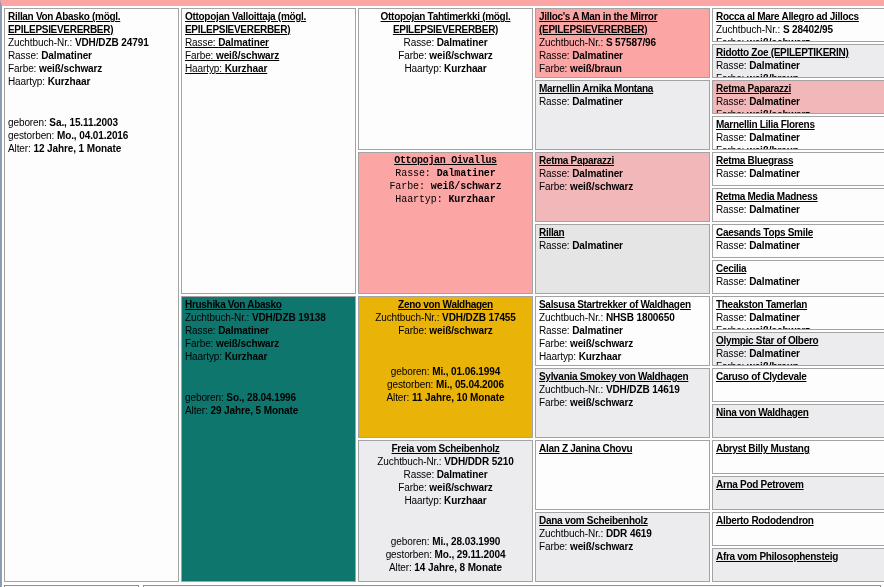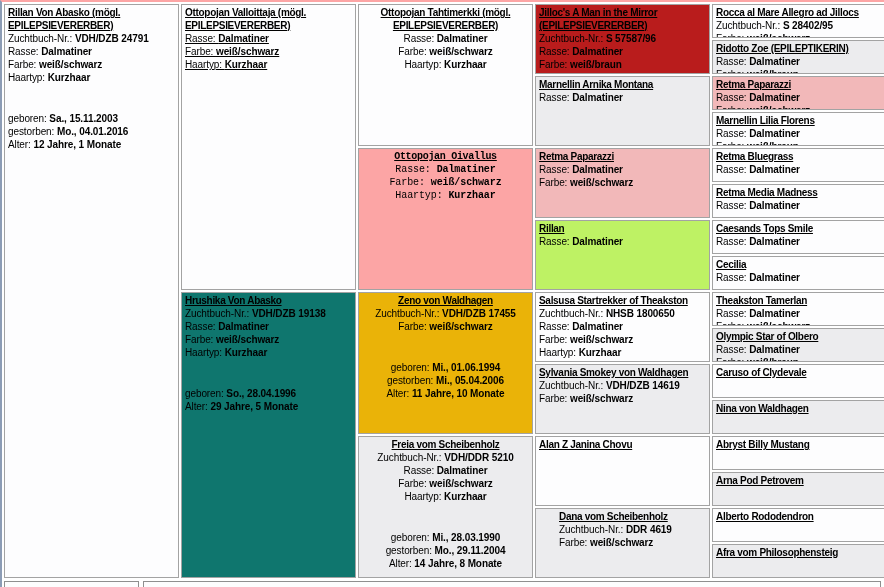--- a/index.html
+++ b/index.html
@@ -3,21 +3,21 @@
 <meta charset="utf-8">
 <style>
   html,body{margin:0;padding:0;}
   body{
     width:884px;height:587px;overflow:hidden;background:#ffffff;
     font-family:"Liberation Sans","DejaVu Sans",sans-serif;
     font-size:10px;color:#000;
   }
   .frame{
     width:884px;height:587px;box-sizing:border-box;
-    border-left:2px solid #8c9cb5;border-top:2px solid #fca5a5;
+    border-left:2px solid #8c9cb5;border-top:6px solid #fca5a5;
     overflow:hidden;
   }
   table.ped{
     border-collapse:separate;border-spacing:2px;
     table-layout:fixed;width:880px;background:#fff;
   }
   table.ped td{
     border:1px solid #a3a3a3;padding:0;vertical-align:top;
     box-sizing:border-box;
   }
@@ -80,21 +80,21 @@
         <td rowspan="4" style="background: rgb(253, 253, 254);">
           <div class="cellbox h4">
               <a class="dog">Ottopojan Tahtimerkki (mögl. EPILEPSIEVERERBER)</a>
               <div class="details">
                 <div class="ln"><span class="lb">Rasse: </span><span class="vl">Dalmatiner</span></div>
                 <div class="ln"><span class="lb">Farbe: </span><span class="vl">weiß/schwarz</span></div>
                 <div class="ln"><span class="lb">Haartyp: </span><span class="vl">Kurzhaar</span></div>
               </div>
             </div>
         </td>
-        <td rowspan="2" style="background: #b91c1c; margin-top: 25px;">
+        <td rowspan="2" style="background: #fca5a5; margin-top: 25px;">
           <div class="cellbox h2">
               <a class="dog">Jilloc's A Man in the Mirror (EPILEPSIEVERERBER)</a>
               <div class="details">
                 <div class="ln"><span class="lb">Zuchtbuch-Nr.: </span><span class="vl">S 57587/96</span></div>
                 <div class="ln"><span class="lb">Rasse: </span><span class="vl">Dalmatiner</span></div>
                 <div class="ln"><span class="lb">Farbe: </span><span class="vl">weiß/braun</span></div>
                 <div class="ln"><span class="lb">Haartyp: </span><span class="vl">Kurzhaar</span></div>
               </div>
             </div>
         </td>
@@ -182,21 +182,21 @@
         <td style="background: rgb(253, 253, 254);">
           <div class="cellbox h1">
               <a class="dog">Retma Media Madness</a>
               <div class="details">
                 <div class="ln"><span class="lb">Rasse: </span><span class="vl">Dalmatiner</span></div>
               </div>
             </div>
         </td>
       </tr>
       <tr>
-        <td rowspan="2" style="background: #bef264;">
+        <td rowspan="2" style="background: #e5e5e5;">
           <div class="cellbox h2">
               <a class="dog">Rillan</a>
               <div class="details">
                 <div class="ln"><span class="lb">Rasse: </span><span class="vl">Dalmatiner</span></div>
               </div>
             </div>
         </td>
         <td style="background: rgb(253, 253, 254);">
           <div class="cellbox h1">
               <a class="dog">Caesands Tops Smile</a>
@@ -239,21 +239,21 @@
                 <div class="ln"><span class="lb">Farbe: </span><span class="vl">weiß/schwarz</span></div>
                 <div class="gp"></div>
                 <div class="ln"><span class="lb">geboren: </span><span class="vl">Mi., 01.06.1994</span></div>
                 <div class="ln"><span class="lb">gestorben: </span><span class="vl">Mi., 05.04.2006</span></div>
                 <div class="ln"><span class="lb">Alter: </span><span class="vl">11 Jahre, 10 Monate</span></div>
               </div>
             </div>
         </td>
         <td rowspan="2" style="background: rgb(253, 253, 254);">
           <div class="cellbox h2">
-              <a class="dog">Salsusa Startrekker of Theakston</a>
+              <a class="dog">Salsusa Startrekker of Waldhagen</a>
               <div class="details">
                 <div class="ln"><span class="lb">Zuchtbuch-Nr.: </span><span class="vl">NHSB 1800650</span></div>
                 <div class="ln"><span class="lb">Rasse: </span><span class="vl">Dalmatiner</span></div>
                 <div class="ln"><span class="lb">Farbe: </span><span class="vl">weiß/schwarz</span></div>
                 <div class="ln"><span class="lb">Haartyp: </span><span class="vl">Kurzhaar</span></div>
               </div>
             </div>
         </td>
         <td style="background: rgb(253, 253, 254);">
           <div class="cellbox h1">
@@ -332,21 +332,21 @@
       </tr>
       <tr>
         <td style="background: rgb(236, 236, 238);">
           <div class="cellbox h1">
               <a class="dog">Arna Pod Petrovem</a>
               <div class="details"></div>
             </div>
         </td>
       </tr>
       <tr>
-        <td rowspan="2" style="background: rgb(236, 236, 238); padding-left: 20px;">
+        <td rowspan="2" style="background: rgb(236, 236, 238);">
           <div class="cellbox h2">
               <a class="dog">Dana vom Scheibenholz</a>
               <div class="details">
                 <div class="ln"><span class="lb">Zuchtbuch-Nr.: </span><span class="vl">DDR 4619</span></div>
                 <div class="ln"><span class="lb">Farbe: </span><span class="vl">weiß/schwarz</span></div>
               </div>
             </div>
         </td>
         <td style="background: rgb(253, 253, 254);">
           <div class="cellbox h1">

